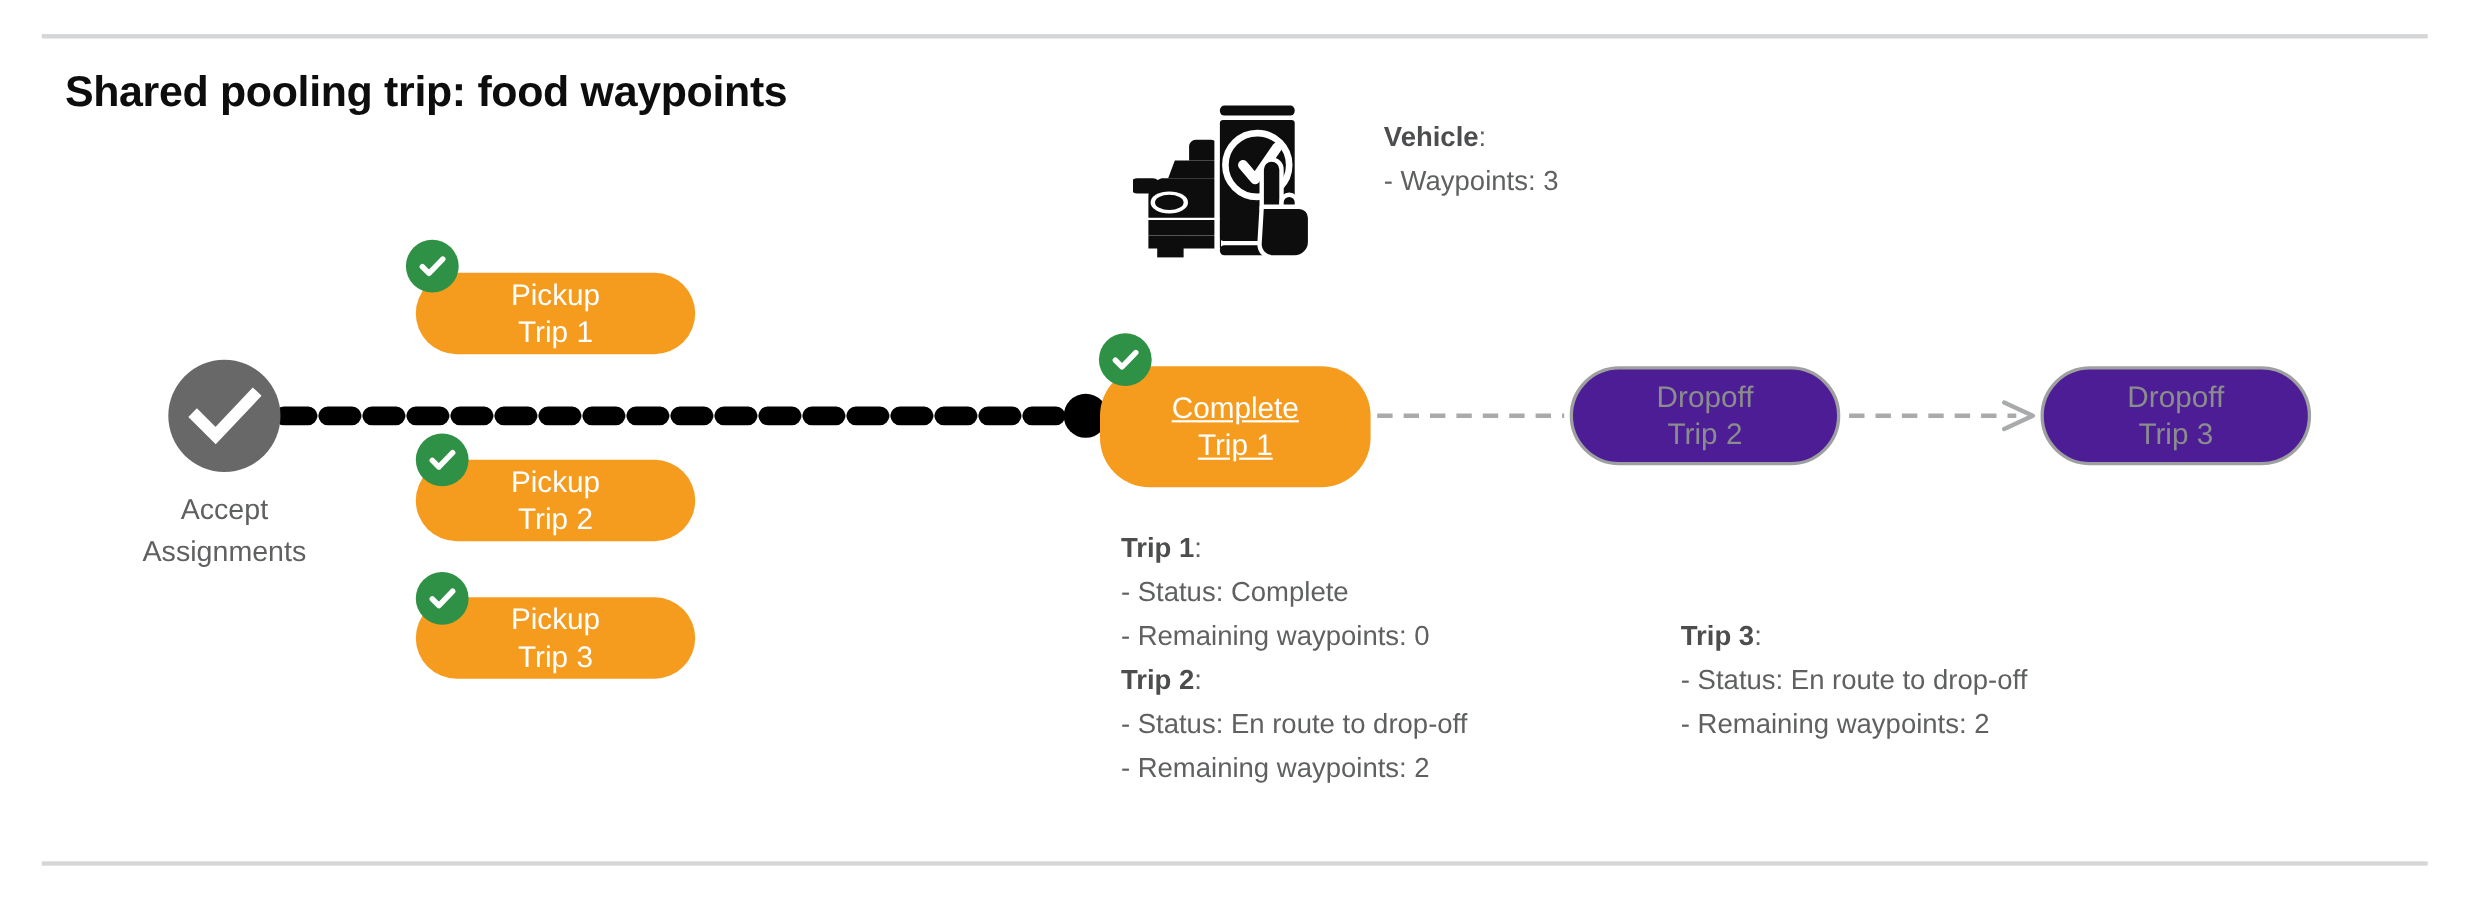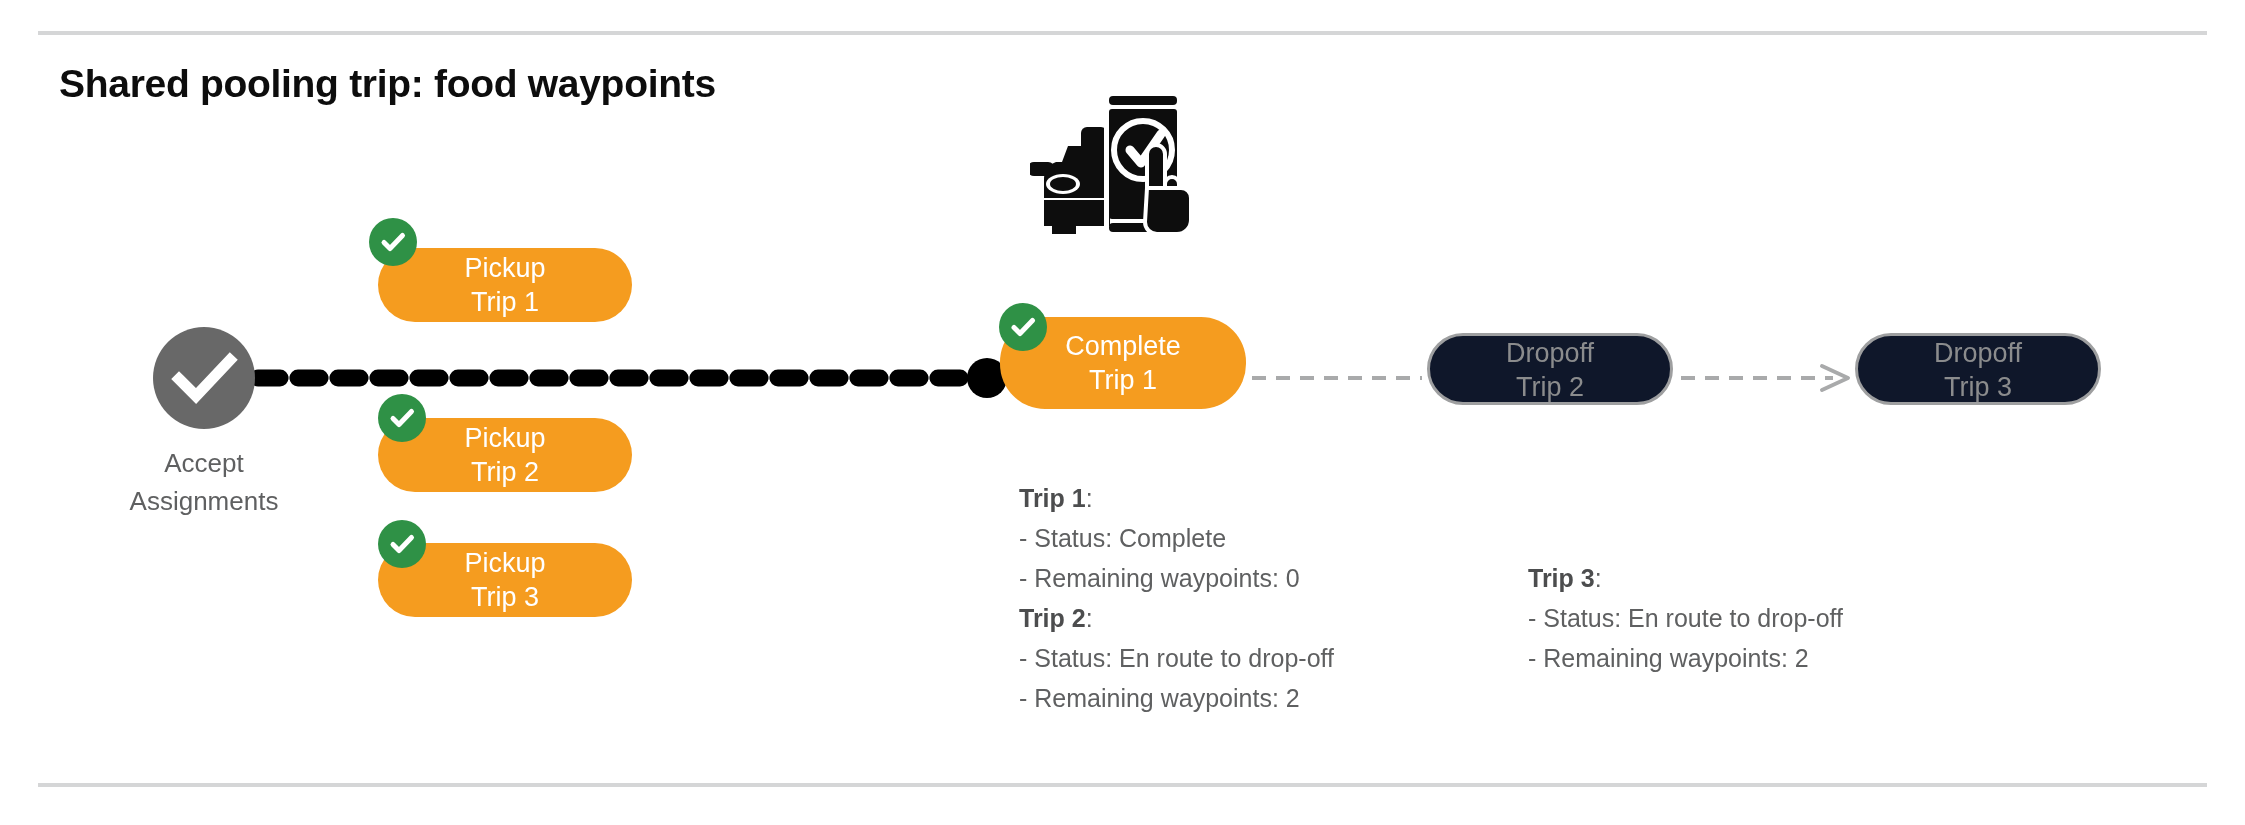--- a/index.html
+++ b/index.html
@@ -88,41 +88,42 @@
     justify-content: center;
     white-space: pre-line;
     text-align: center;
     box-sizing: border-box;
   }
   #pill-pickup-1 { left: 378px; top: 248px; }
   #pill-pickup-2 { left: 378px; top: 418px; }
   #pill-pickup-3 { left: 378px; top: 543px; }
   #pill-complete-1 {
     left: 1000px;
-    top: 317px;
+    top: 333px;
     width: 246px;
-    height: 92px;
+    height: 110px;
     border-radius: 45px;
+    text-decoration: underline;
   }
 
   
   .pill-outline {
     position: absolute;
     width: 246px;
-    height: 72px;
+    height: 90px;
     border-radius: 45px;
-    background: #0f172a;
+    background: #4c1d95;
     border: 3px solid #9e9fa0;
     color: #8b8c8d;
     font-size: 27px;
     line-height: 34px;
     display: flex;
     flex-direction: column;
     align-items: center;
-    justify-content: flex-start;
+    justify-content: center;
     white-space: pre-line;
     text-align: center;
     box-sizing: border-box;
   }
   #pill-dropoff-2 { left: 1427px; top: 333px; }
   #pill-dropoff-3 { left: 1855px; top: 333px; }
 
   
   .check-badge {
     position: absolute;
@@ -275,20 +276,26 @@
     <circle cx="113" cy="62" r="29" fill="none" stroke="#ffffff" stroke-width="6"></circle>
     <path d="M100 62 L111 75 L131 46" fill="none" stroke="#ffffff" stroke-width="9" stroke-linecap="round" stroke-linejoin="round"></path>
 
     <g fill="#0d0d0d" stroke="#ffffff" stroke-width="4" stroke-linejoin="round">
       <path d="M117 66 a9 9 0 0 1 18 0 v36 h-18 z"></path>
       <path d="M135 96 a7 7 0 0 1 14 0 v10 h-14 z"></path>
       <path d="M117 100 h34 a10 10 0 0 1 10 10 v22 a14 14 0 0 1 -14 14 h-20 a12 12 0 0 1 -12 -12 z"></path>
     </g>
   </svg>
 
+  <div class="anno" id="anno-vehicle">
+    <div>
+      <span class="hd">Vehicle</span><span>:</span>
+    </div>
+    <div>- Waypoints: 3</div>
+  </div>
 
   <div class="anno" id="anno-trip-1">
     <div>
       <span class="hd">Trip 1</span><span>:</span>
     </div>
     <div>- Status:  Complete</div>
     <div>- Remaining waypoints: 0</div>
     <div>
       <span class="hd">Trip 2</span><span>:</span>
     </div>

